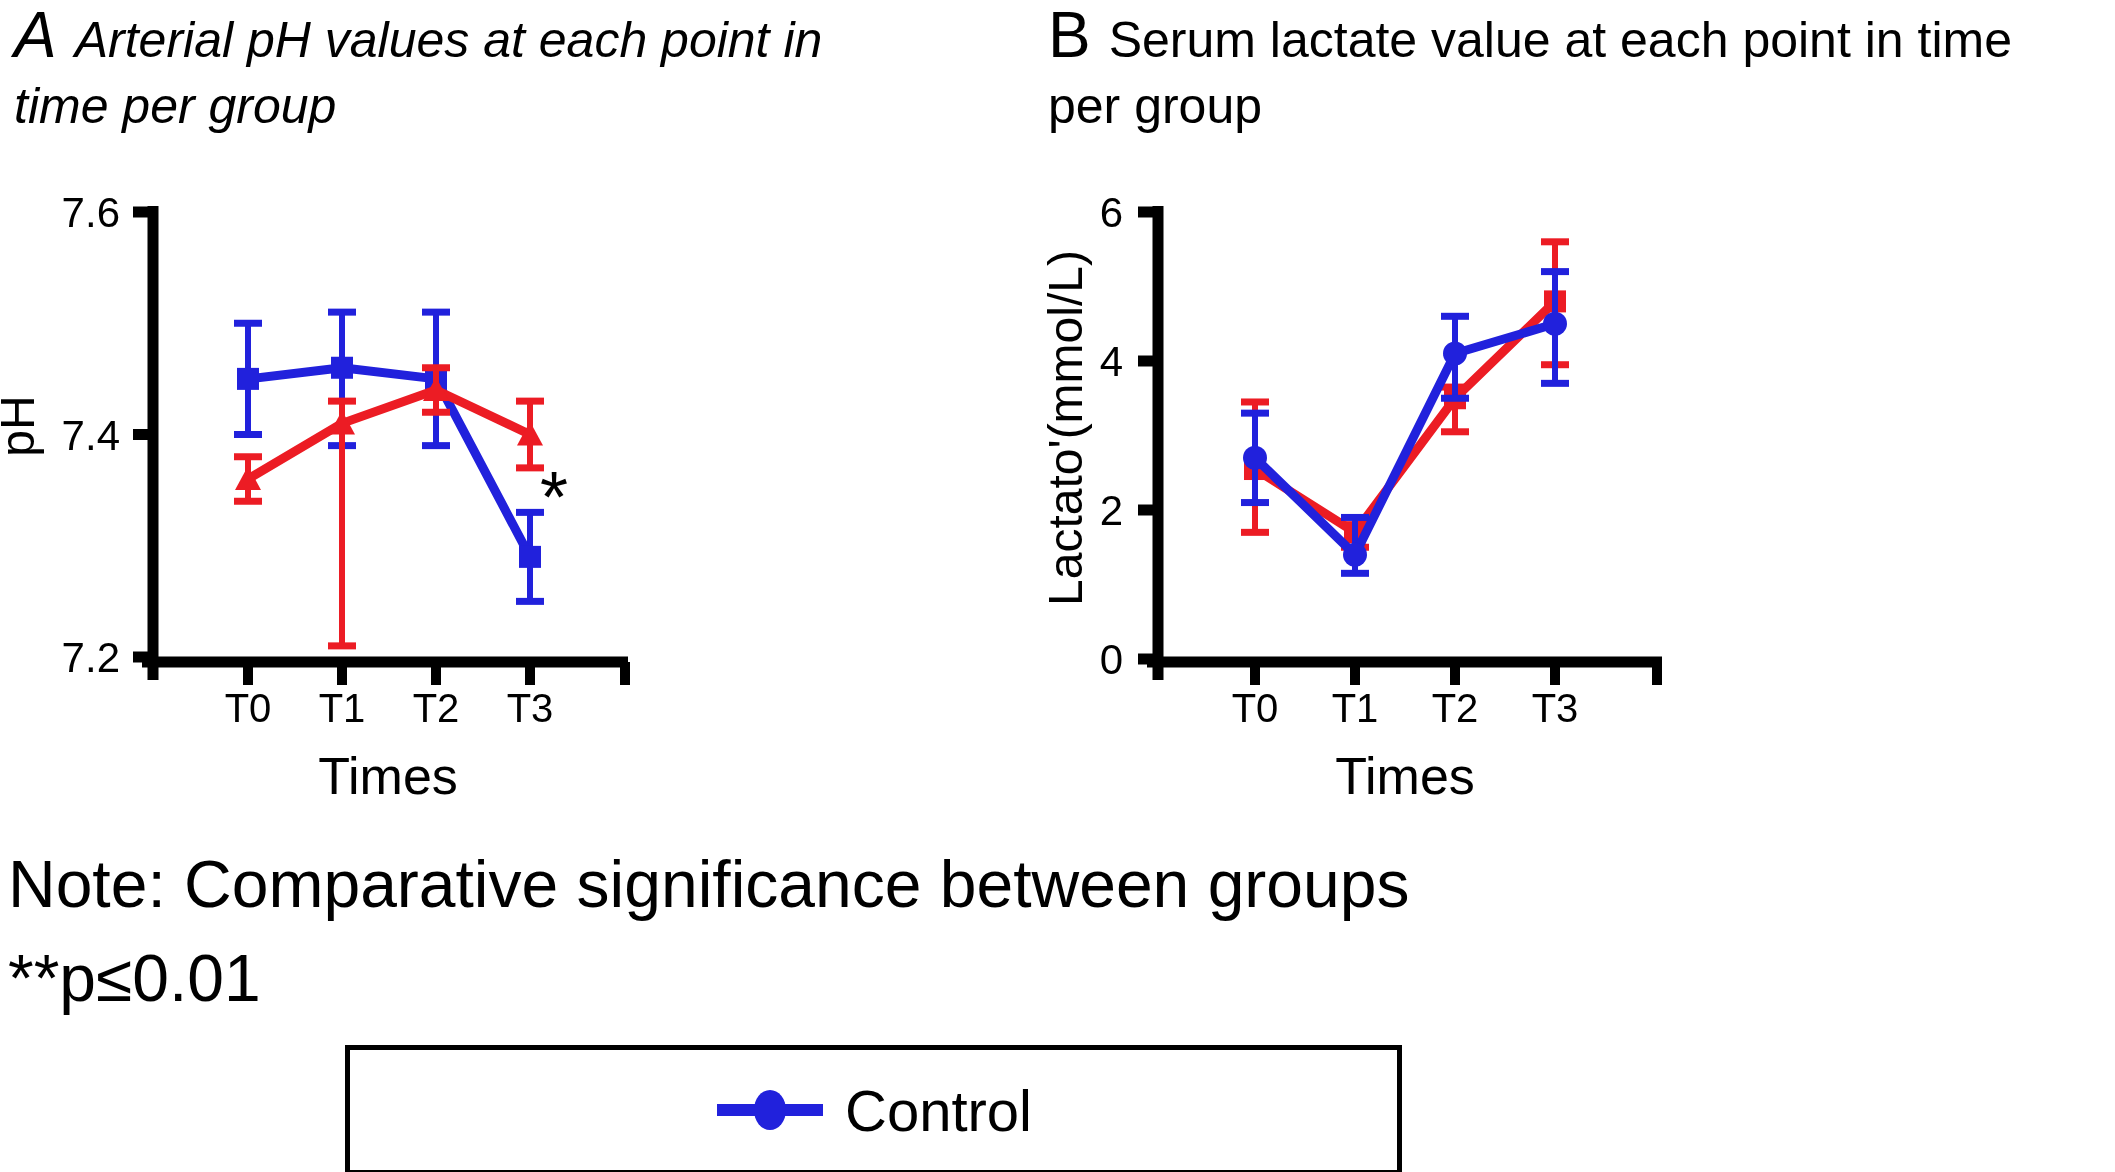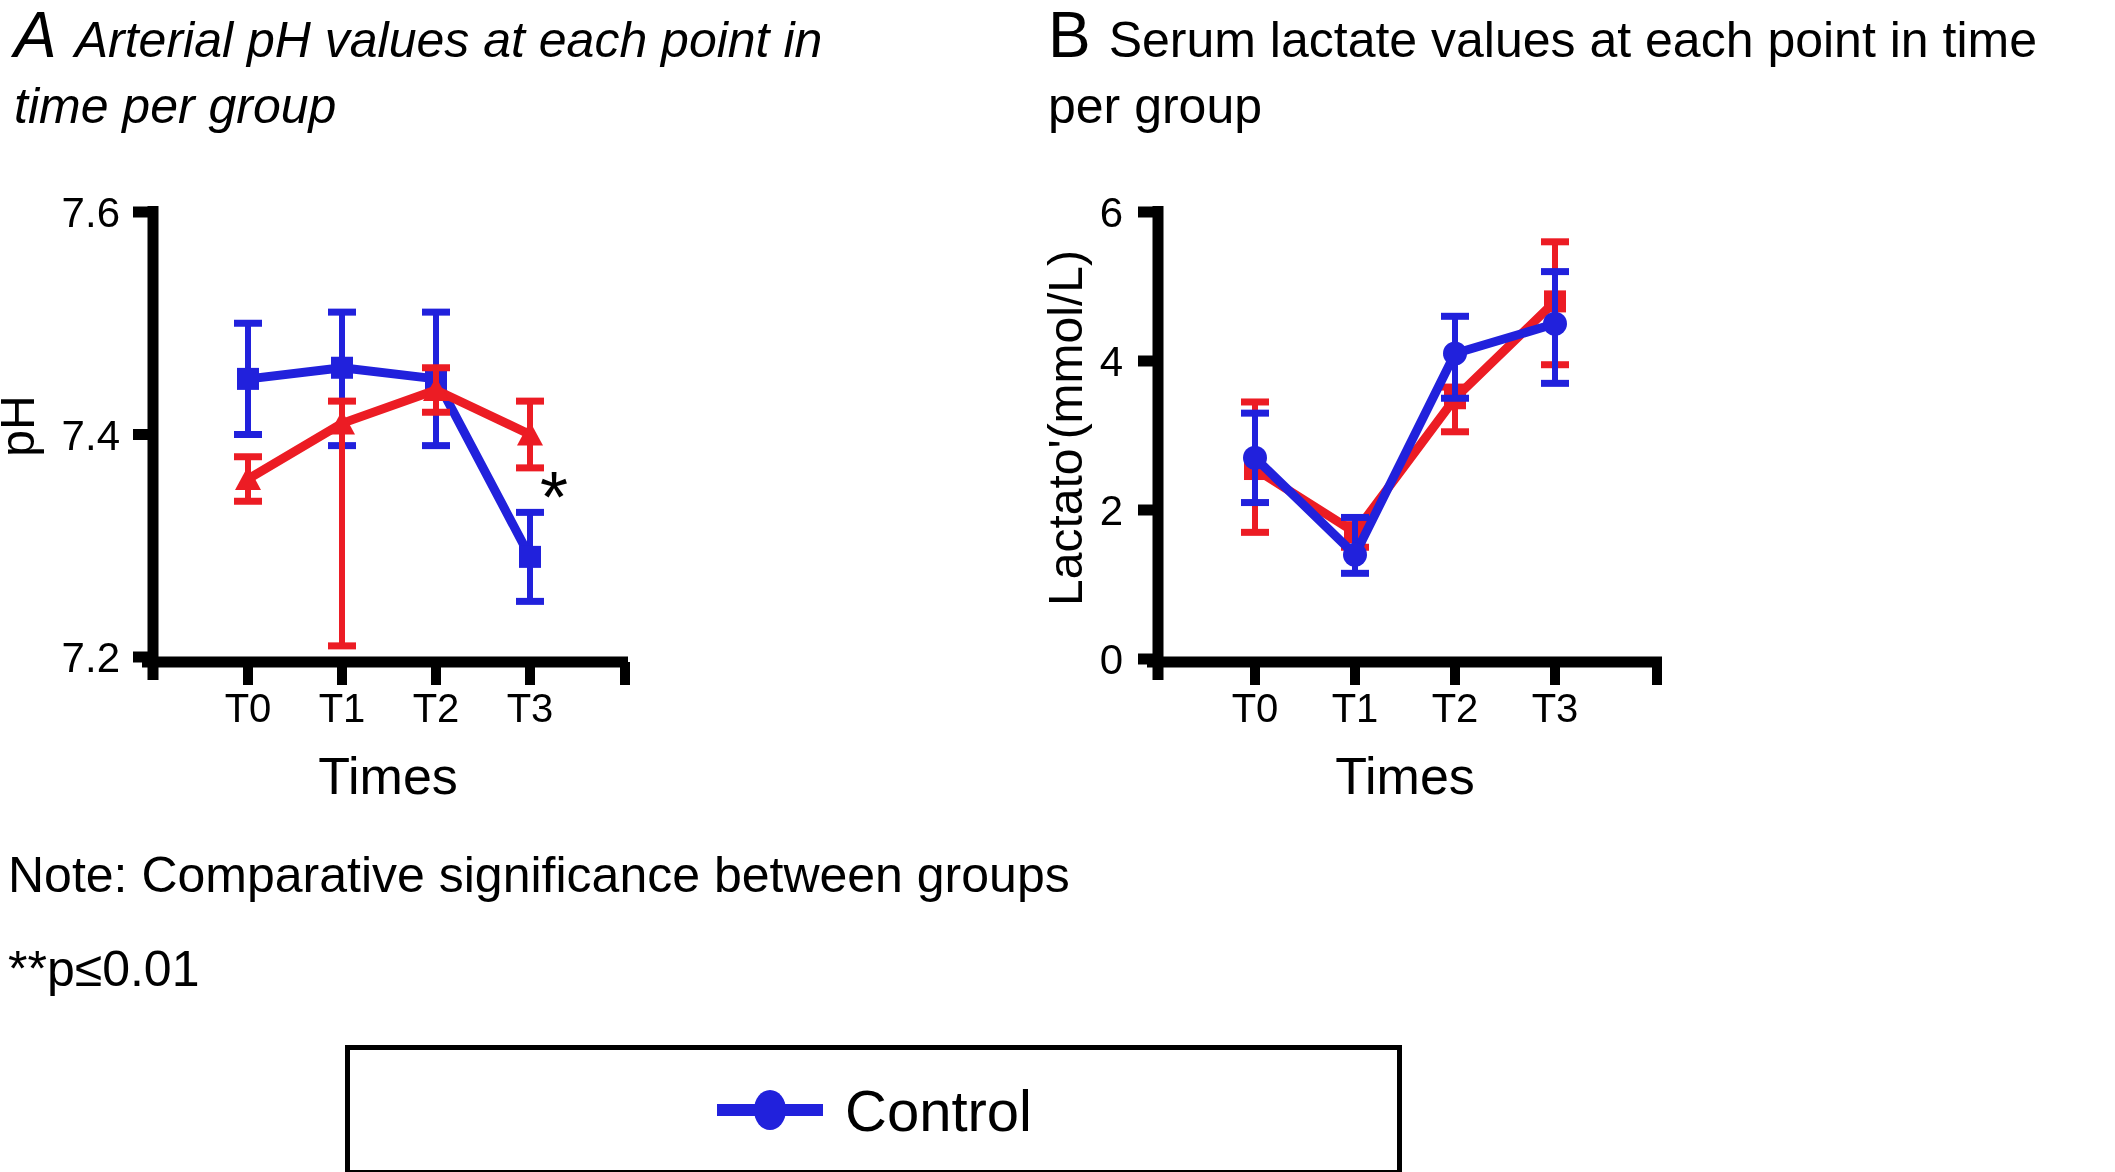--- a/index.html
+++ b/index.html
@@ -1,21 +1,21 @@
 <!DOCTYPE html>
 <html><head>
 <meta charset="utf-8">
 <style>
   html,body{margin:0;padding:0;background:#ffffff;}
   .figure{position:relative;width:2115px;height:1172px;background:#ffffff;overflow:hidden;
           font-family:"Liberation Sans", sans-serif;color:#000;}
   #chart-canvas{position:absolute;left:0;top:0;}
   .panel-title{position:absolute;font-size:50px;line-height:66px;letter-spacing:0px;}
   .panel-letter{font-size:64px;margin-right:18px;}
-  .note-line{position:absolute;font-size:50px;white-space:nowrap;}
+  .note-line{position:absolute;font-size:66px;white-space:nowrap;}
   .legend-box{position:absolute;left:345px;top:1045px;width:1047px;height:120px;
               border:5px solid #000;display:flex;align-items:center;justify-content:center;gap:105px;}
   .legend-item{display:flex;align-items:center;gap:20px;}
   .legend-label{font-size:58px;white-space:nowrap;}
   svg text{font-family:"Liberation Sans", sans-serif;fill:#000;}
 </style>
 </head>
 <body>
 
 <div class="figure">
@@ -143,21 +143,21 @@
         </g>
       </g>
     </svg>
 
   <div class="panel-title" style="left:14px;top:2px;width:920px;font-style:italic;">
     <span class="panel-letter">A</span><span>Arterial pH values at each point in</span><br>
     <span>time per group</span>
   </div>
 
   <div class="panel-title" style="left:1048px;top:2px;width:1200px;">
-    <span class="panel-letter">B</span><span>Serum lactate values at each point in time</span><br>
+    <span class="panel-letter">B</span><span>Serum lactate value at each point in time</span><br>
     <span>per group</span>
   </div>
 
   <div class="note-line" style="left:8px;top:846px;">Note: Comparative significance between groups</div>
   <div class="note-line" style="left:8px;top:940px;">**p≤0.01</div>
 
   <div class="legend-box">
     <div class="legend-item">
       <svg class="legend-marker" width="110" height="44">
           <line x1="2" y1="22" x2="108" y2="22" stroke="#2121DC" stroke-width="12"></line>

